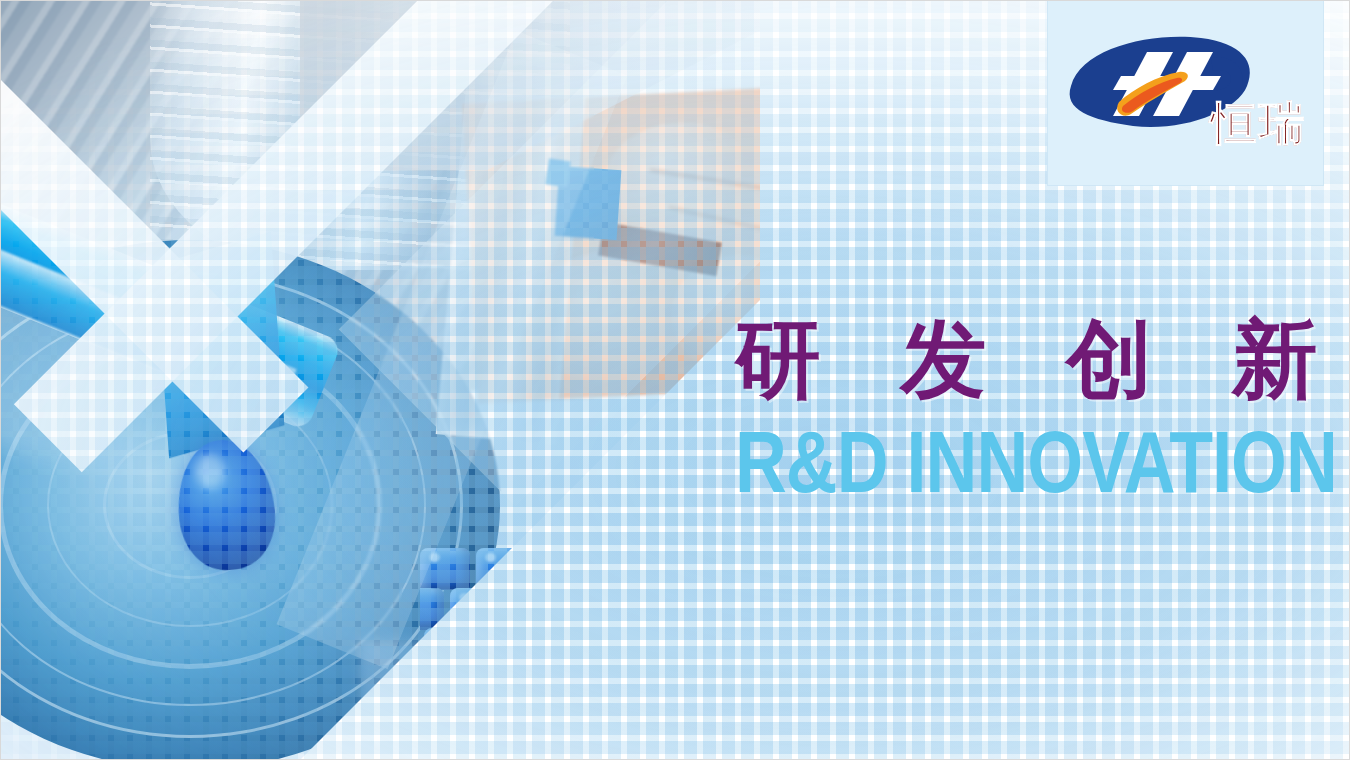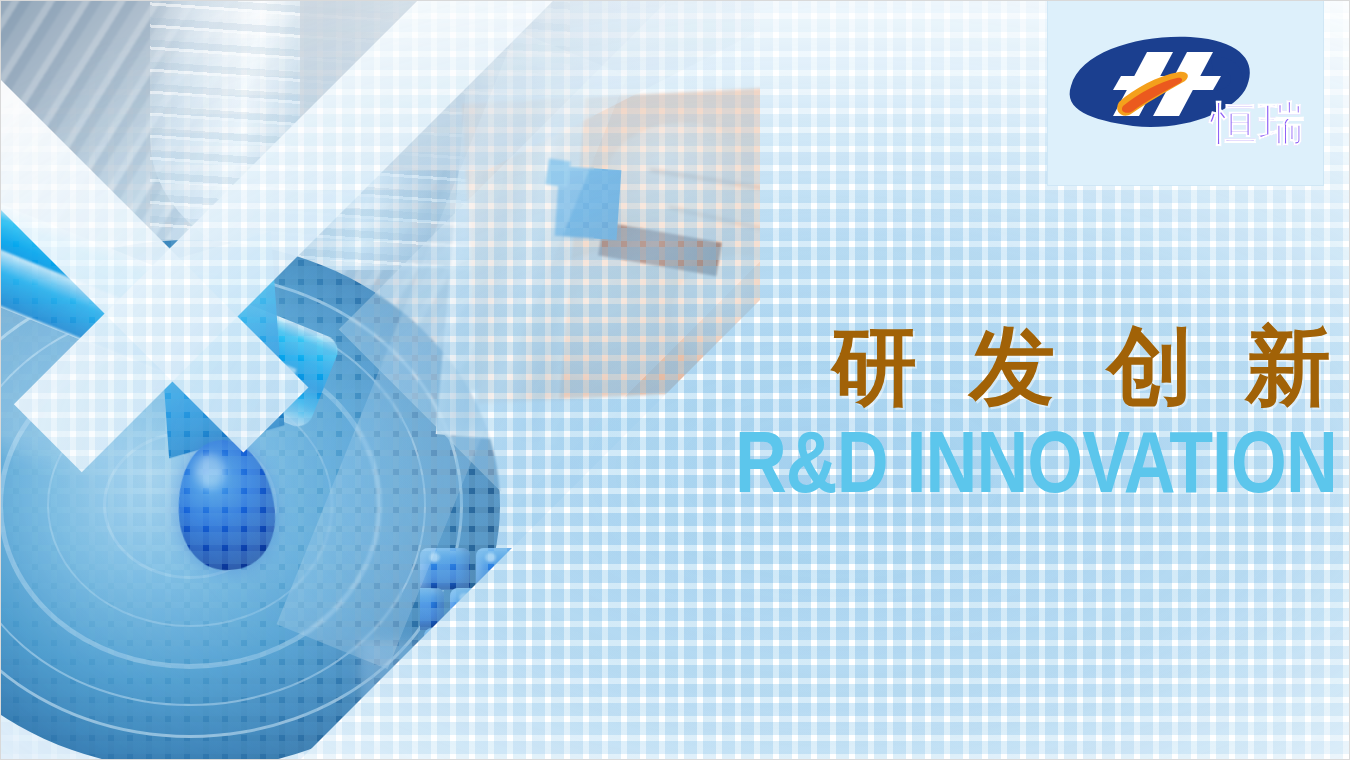--- a/index.html
+++ b/index.html
@@ -262,37 +262,36 @@
     position:absolute;left:1048px;top:0;width:275px;height:185px;
     background:#ddf0fb;
     box-shadow:0 0 0 1px rgba(205,230,245,.9);
     display:flex;align-items:center;justify-content:center;
   }
   .logo-art{position:relative;width:250px;height:130px;}
   .logo-cn{
     position:absolute;right:4px;bottom:12px;
     font-family:"DejaVu Sans","Liberation Sans",sans-serif;
     font-size:46px;font-weight:700;letter-spacing:2px;
-    color:#8b5cf6;line-height:1;
+    color:#7f1d1d;line-height:1;
     -webkit-text-stroke:.6px #ffffff;
   }
 
   
   #headline{
     position:absolute;left:735px;top:322px;width:610px;
   }
   .cn-title{
-    font-family:Liberation Sans, sans-serif;
+    font-family:Liberation Mono, monospace;
     font-size:86px;font-weight:700;
     letter-spacing:14px;
-    color:#a16207;
+    color:#701a75;
     line-height:1.04;
     white-space:nowrap;
     text-shadow:2px 2px 0 rgba(255,255,255,.45);
-    text-align:right;
   }
   .en-title{
     margin-top:8px;
     font-family:"Liberation Sans","DejaVu Sans",sans-serif;
     font-size:74px;font-weight:700;
     letter-spacing:-1px;
     color:#5cc6ec;
     line-height:1;
     white-space:nowrap;
     transform:scaleY(1.18) scaleX(.97);

